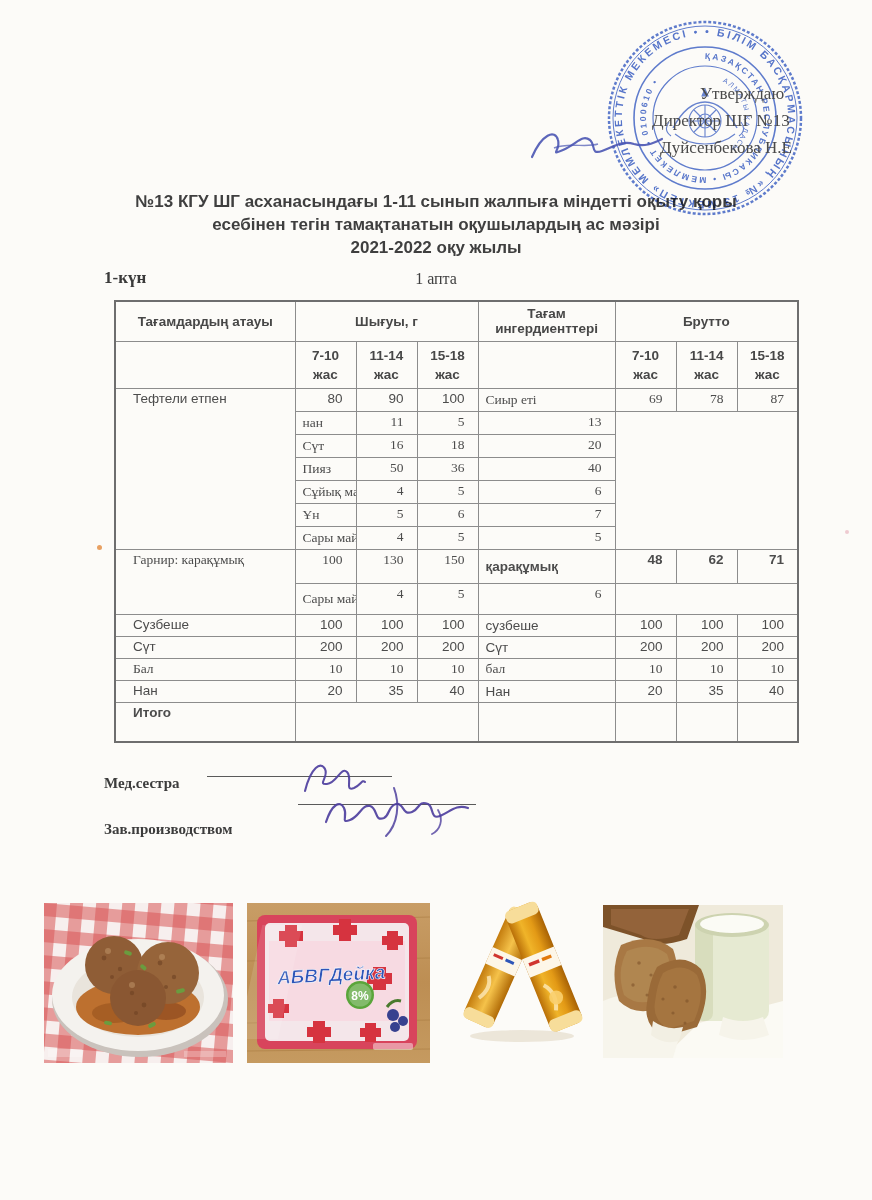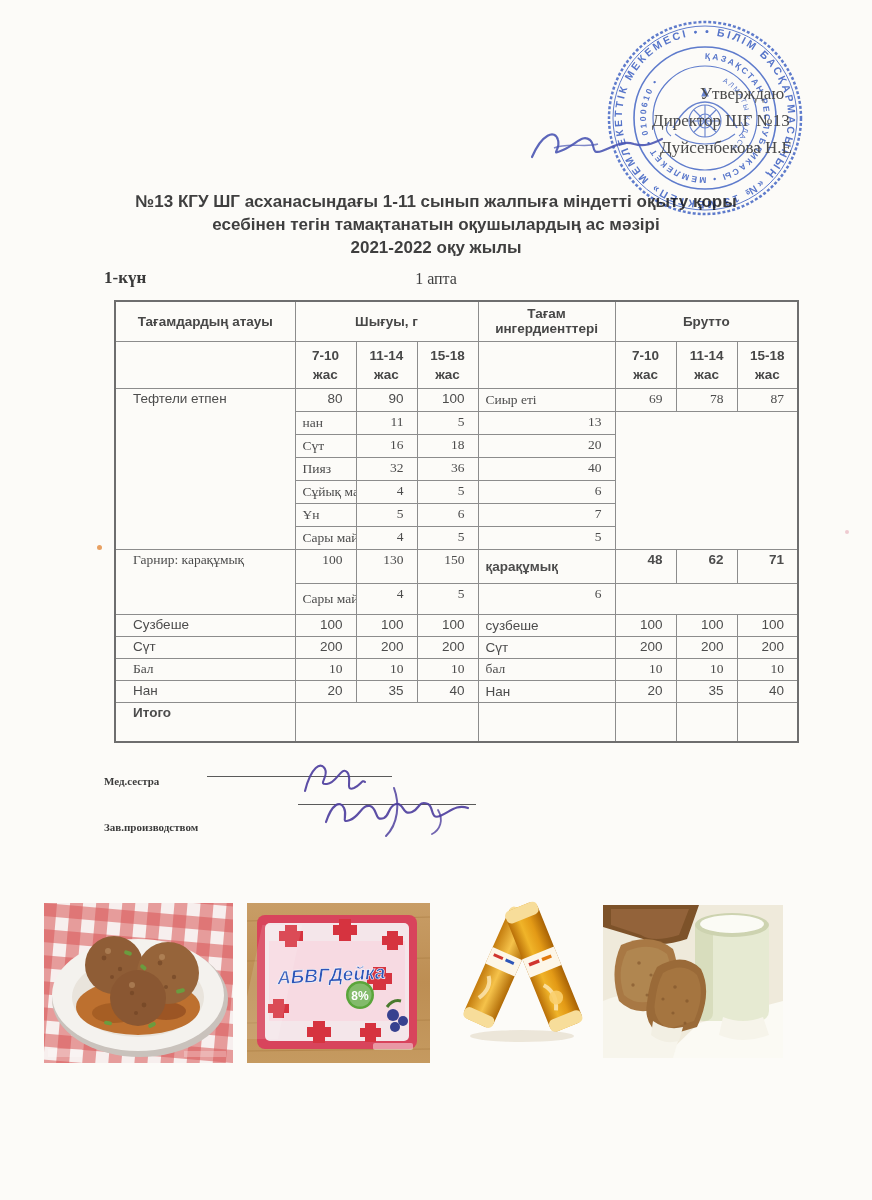--- a/index.html
+++ b/index.html
@@ -36,21 +36,21 @@
   table.menu tbody tr:nth-child(9){height:31px;}
   table.menu tbody tr:nth-child(10),table.menu tbody tr:nth-child(11),
   table.menu tbody tr:nth-child(12),table.menu tbody tr:nth-child(13){height:22px;}
   table.menu tbody tr:nth-child(14){height:40px;}
   .cell-dish{vertical-align:top;text-align:left;padding:2px 4px 0 17px;}
   .cell-ing{vertical-align:middle;text-align:left;padding:0 4px 0 7px;}
   .cell-num{vertical-align:top;text-align:right;padding:2px 13px 0 2px;}
 
   
   .sig-label{position:absolute;font-family:"Liberation Serif",serif;font-weight:700;
-             font-size:11px;color:#3c3c3c;}
+             font-size:15px;color:#3c3c3c;}
   .sig-line{position:absolute;border-bottom:1.6px solid #5a5a5a;}
   .sig-art{position:absolute;z-index:2;}
 
   .speck{position:absolute;border-radius:50%;}
   .photo{position:absolute;}
 </style>
 </head>
 <body>
 
 <div class="page">
@@ -175,21 +175,21 @@
           <td class="cell-num serif">13</td>
         </tr>
         <tr>
           <td class="cell-ing serif">Сүт</td>
           <td class="cell-num serif">16</td>
           <td class="cell-num serif">18</td>
           <td class="cell-num serif">20</td>
         </tr>
         <tr>
           <td class="cell-ing serif">Пияз</td>
-          <td class="cell-num serif">32</td>
+          <td class="cell-num serif">50</td>
           <td class="cell-num serif">36</td>
           <td class="cell-num serif">40</td>
         </tr>
         <tr>
           <td class="cell-ing serif">Сұйық май</td>
           <td class="cell-num serif">4</td>
           <td class="cell-num serif">5</td>
           <td class="cell-num serif">6</td>
         </tr>
         <tr>

